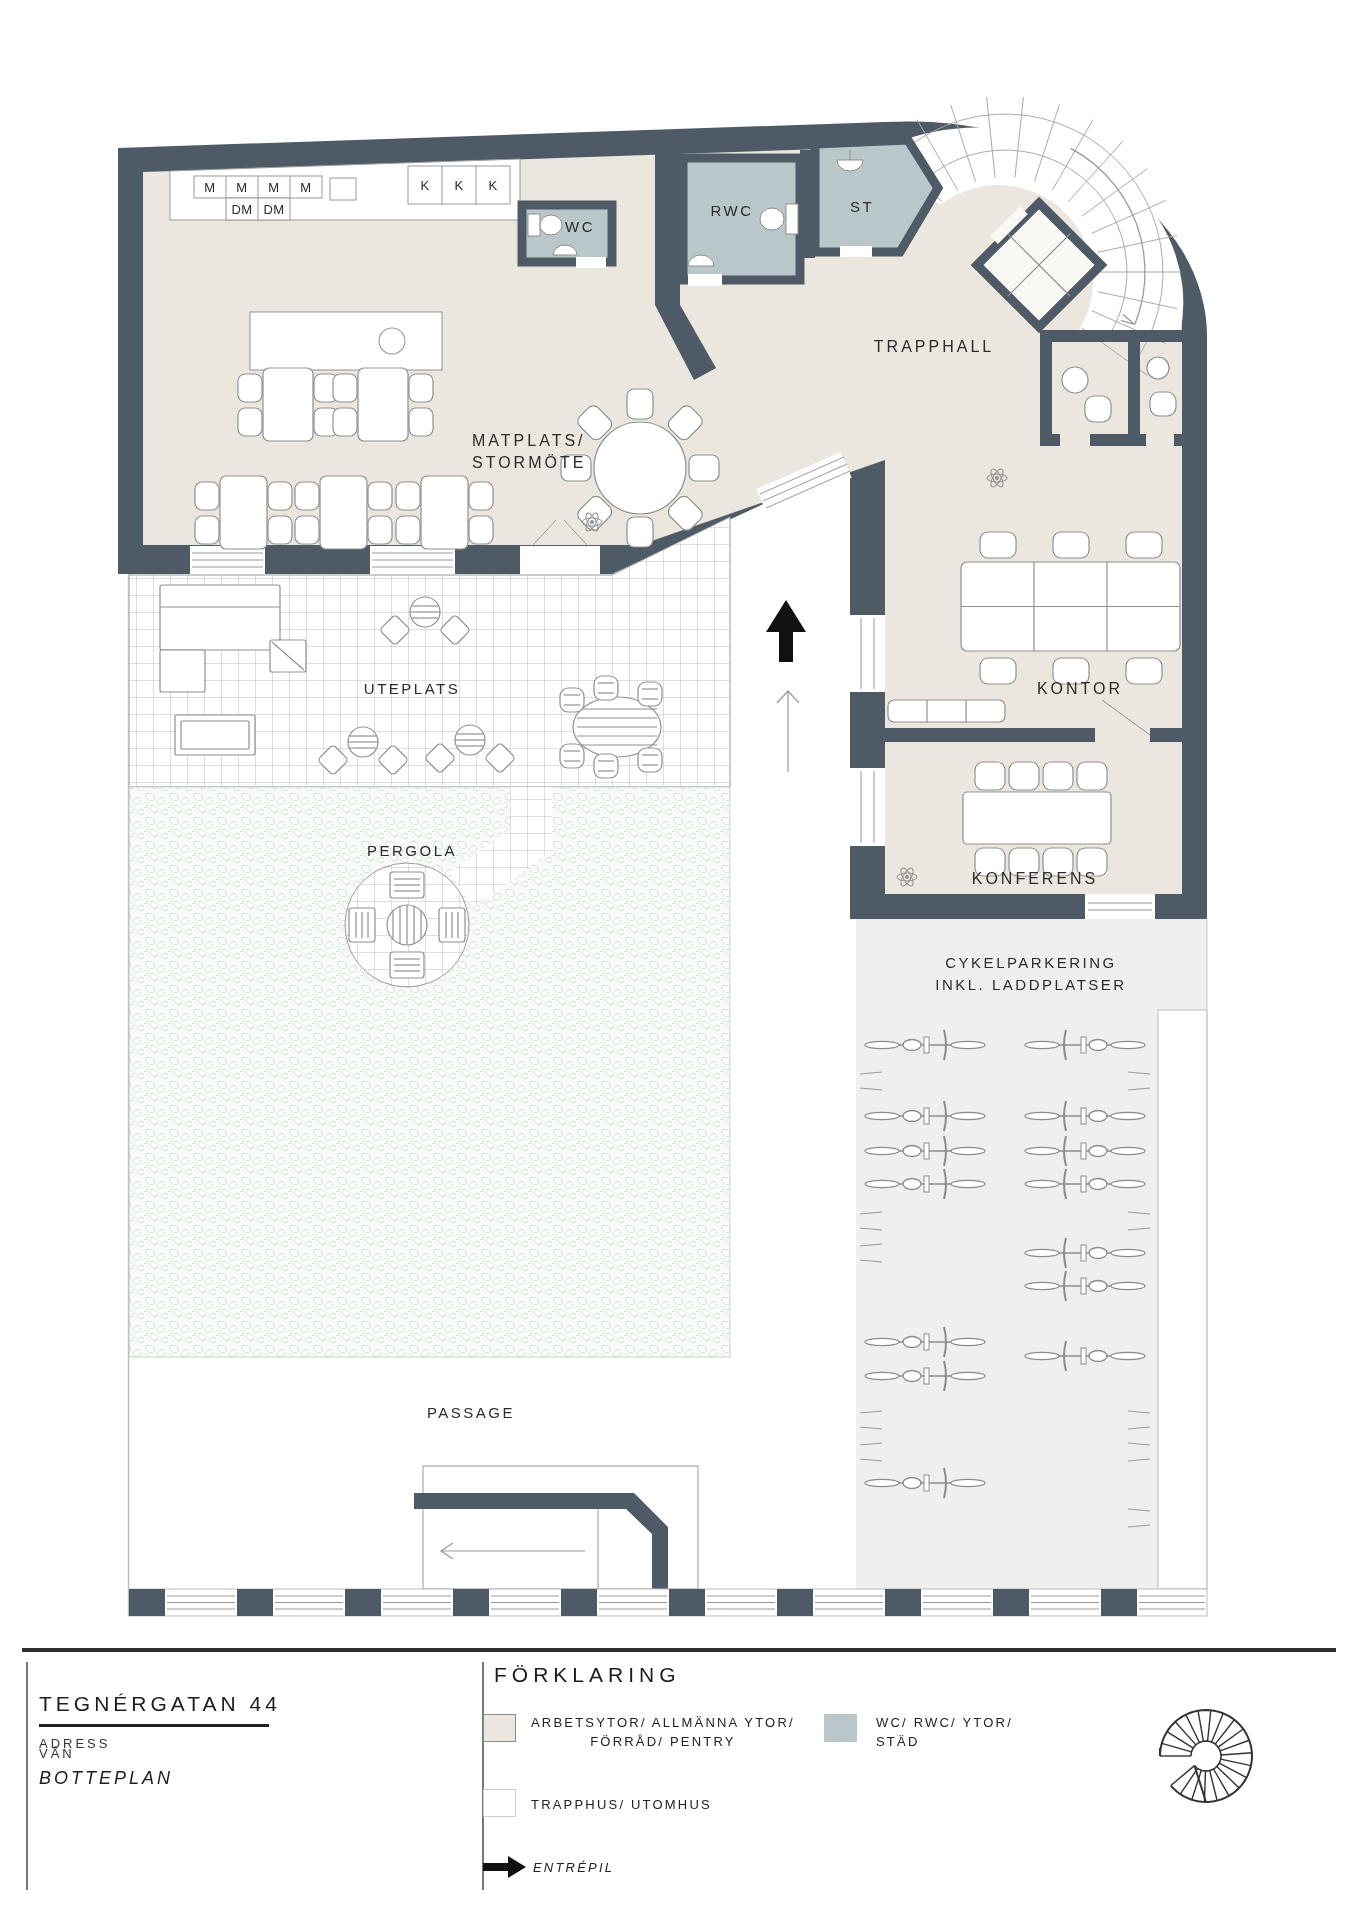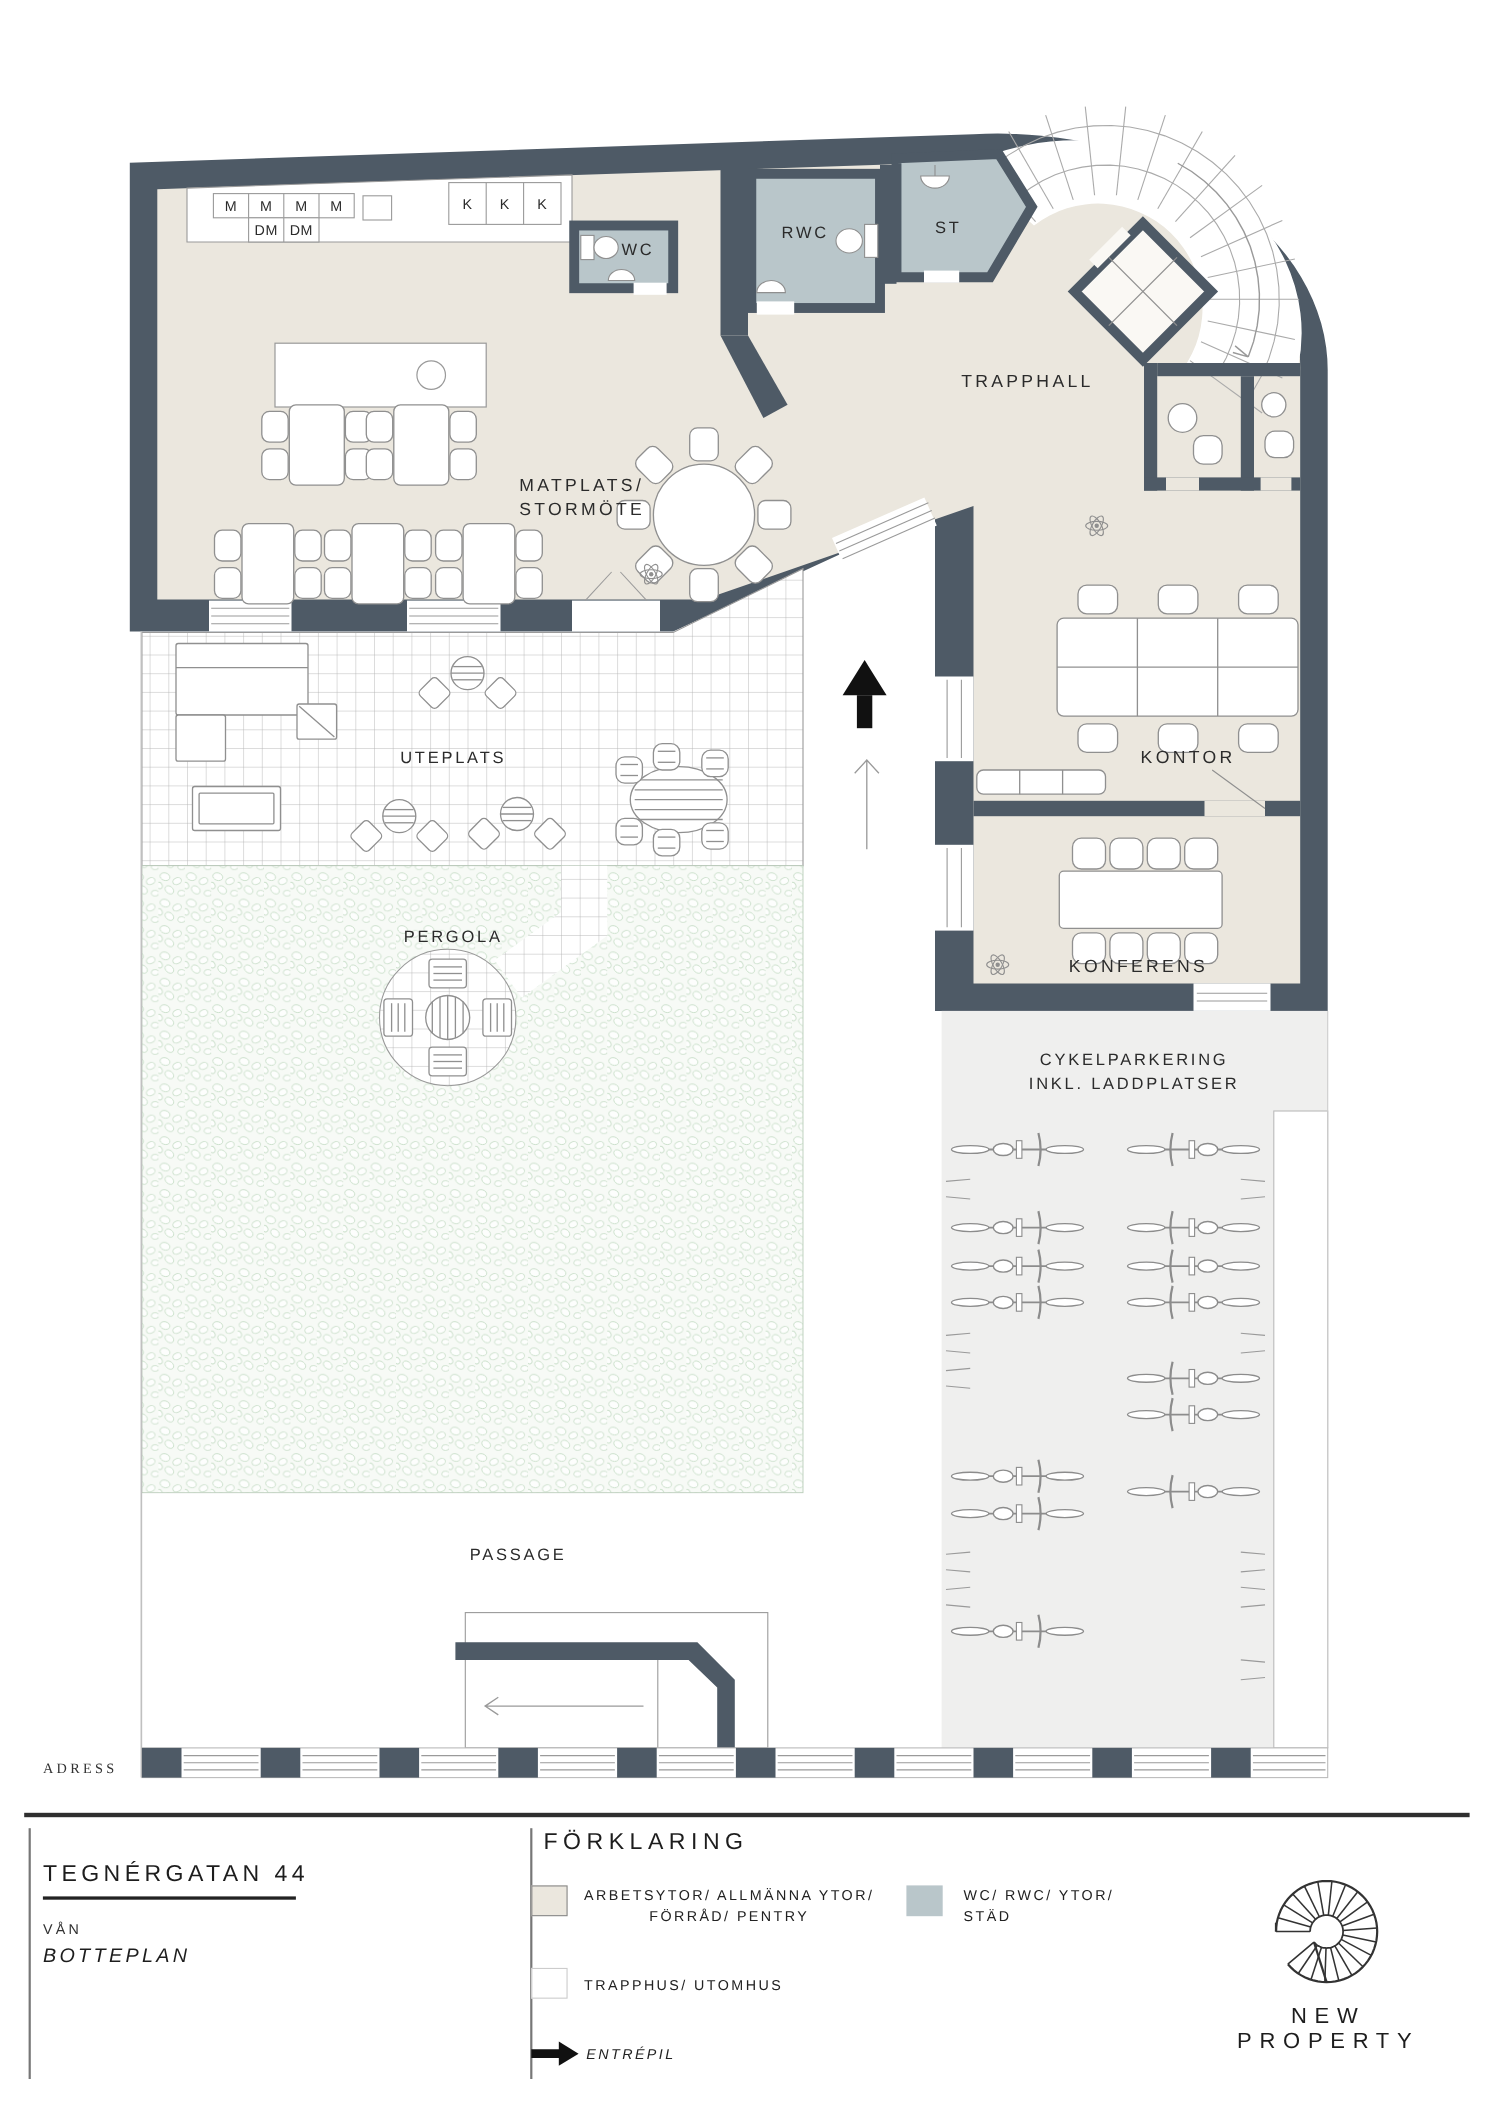--- a/index.html
+++ b/index.html
@@ -471,21 +471,21 @@
     <text class="lbl" x="1031" y="990">INKL. LADDPLATSER</text>
     <text class="lbl" x="471" y="1418">PASSAGE</text>
   </g>
 </svg>
 
 
 <div class="footer-el hline" style="left:22px;top:1648px;width:1314px;"></div>
 <div class="footer-el vline" style="left:26px;top:1662px;height:228px;"></div>
 <div class="footer-el vline" style="left:482px;top:1662px;height:228px;"></div>
 
-<div class="footer-el f-small" style="left:39px;top:1600px;font-family:Liberation Serif, serif;">ADRESS</div>
+<div class="footer-el f-small" style="left:39px;top:1736px;">ADRESS</div>
 <div class="footer-el f-big" style="left:39px;top:1692px;">TEGNÉRGATAN 44</div>
 <div class="footer-el" style="left:39px;top:1724px;width:230px;height:2.5px;background:#222;"></div>
 <div class="footer-el f-small" style="left:39px;top:1746px;">VÅN</div>
 <div class="footer-el f-mid" style="left:39px;top:1768px;font-style:italic;">BOTTEPLAN</div>
 
 <div class="footer-el f-title" style="left:494px;top:1663px;">FÖRKLARING</div>
 
 <div class="footer-el swatch" style="left:483px;top:1714px;background:#ebe7de;border:1.5px solid #8a8a8a;"></div>
 <div class="footer-el f-item" style="left:531px;top:1713px;text-align:center;">
   <div>ARBETSYTOR/ ALLMÄNNA YTOR/</div>
@@ -531,15 +531,14 @@
       <line x1="83.62882843399503" y1="78.55443589413994" x2="91.12840719758472" y2="108.63360340869585" stroke="#333" stroke-width="1.4"></line>
       <line x1="79.47650754946248" y1="78.99086240528644" x2="78.39462315168497" y2="109.9719780428784" stroke="#333" stroke-width="1.4"></line>
       <line x1="75.36474508437578" y1="78.2658477444273" x2="65.78521825875242" y2="107.74859974957707" stroke="#333" stroke-width="1.4"></line>
       <line x1="71.6121064479388" y1="76.43556358832562" x2="54.277126440345654" y2="102.13572833753193" stroke="#333" stroke-width="1.4"></line>
       <line x1="68.50933335321534" y1="73.6418141452981" x2="44.76195561652702" y2="93.56823004558082" stroke="#333" stroke-width="1.4"></line>
       <path d="M65.0,64.0L65.1,62.7L65.2,61.4L65.5,60.1L65.9,58.9L66.4,57.7L67.0,56.5L67.7,55.4L68.5,54.4L69.4,53.4L70.4,52.5L71.4,51.7L72.5,51.0L73.7,50.4L74.9,49.9L76.1,49.5L77.4,49.2L78.7,49.1L80.0,49.0L81.3,49.1L82.6,49.2L83.9,49.5L85.1,49.9L86.3,50.4L87.5,51.0L88.6,51.7L89.6,52.5L90.6,53.4L91.5,54.4L92.3,55.4L93.0,56.5L93.6,57.7L94.1,58.9L94.5,60.1L94.8,61.4L94.9,62.7L95.0,64.0L94.9,65.3L94.8,66.6L94.5,67.9L94.1,69.1L93.6,70.3L93.0,71.5L92.3,72.6L91.5,73.6L90.6,74.6L89.6,75.5L88.6,76.3L87.5,77.0L86.3,77.6L85.1,78.1L83.9,78.5L82.6,78.8L81.3,78.9L80.0,79.0L78.7,78.9L77.4,78.8L76.1,78.5L74.9,78.1L73.7,77.6L72.5,77.0L71.4,76.3L70.4,75.5L69.4,74.6L68.5,73.6" fill="none" stroke="#333" stroke-width="1.6"></path>
       <path d="M34.0,64.0L34.2,60.0L34.7,56.0L35.6,52.1L36.8,48.3L38.3,44.6L40.2,41.0L42.3,37.6L44.8,34.4L47.5,31.5L50.4,28.8L53.6,26.3L57.0,24.2L60.6,22.3L64.3,20.8L68.1,19.6L72.0,18.7L76.0,18.2L80.0,18.0L84.0,18.2L88.0,18.7L91.9,19.6L95.7,20.8L99.4,22.3L103.0,24.2L106.4,26.3L109.6,28.8L112.5,31.5L115.2,34.4L117.7,37.6L119.8,41.0L121.7,44.6L123.2,48.3L124.4,52.1L125.3,56.0L125.8,60.0L126.0,64.0L125.8,68.0L125.3,72.0L124.4,75.9L123.2,79.7L121.7,83.4L119.8,87.0L117.7,90.4L115.2,93.6L112.5,96.5L109.6,99.2L106.4,101.7L103.0,103.8L99.4,105.7L95.7,107.2L91.9,108.4L88.0,109.3L84.0,109.8L80.0,110.0L76.0,109.8L72.0,109.3L68.1,108.4L64.3,107.2L60.6,105.7L57.0,103.8L53.6,101.7L50.4,99.2L47.5,96.5L44.8,93.6" fill="none" stroke="#333" stroke-width="2"></path>
       <line x1="34" y1="64" x2="34" y2="56" stroke="#333" stroke-width="2"></line>
       <line x1="68.50933335321534" y1="73.6418141452981" x2="80" y2="110" stroke="#333" stroke-width="2"></line>
     </svg>
-<div class="footer-el brand" style="left:1085px;top:1822px;width:245px;">NEW PROPERTY</div>
 
 </div>
 
 </body></html>

